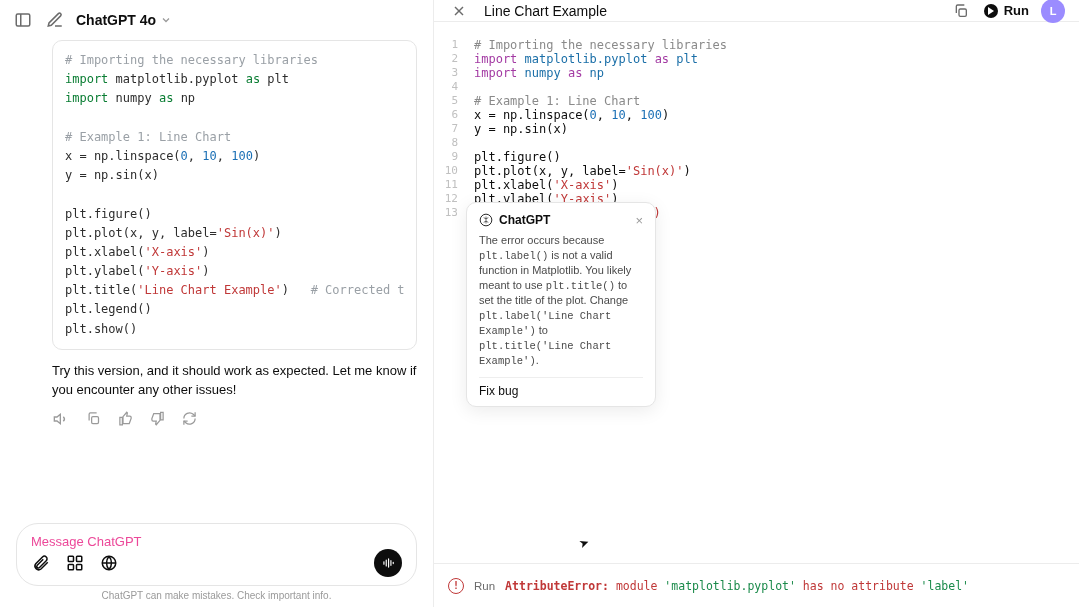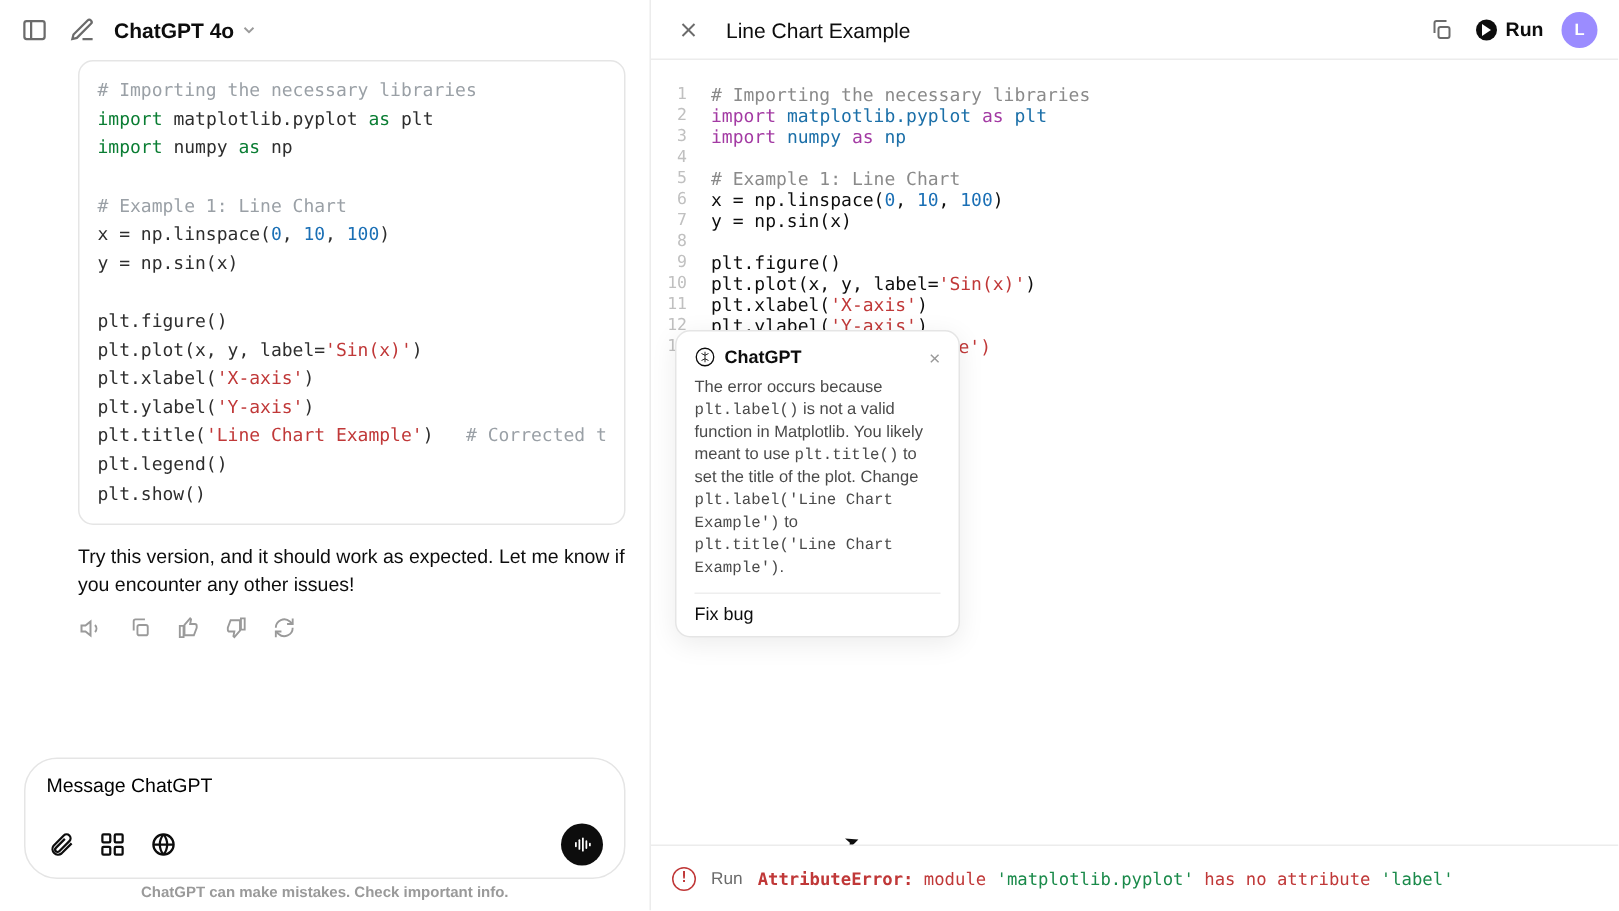--- a/index.html
+++ b/index.html
@@ -28,48 +28,48 @@
   .tok-mod { color: #2d2d2d; }
   .tok-str { color: #c03838; }
   .tok-num { color: #1a6fb5; }
 
   .msg-actions { display: flex; gap: 14px; color: #9a9a9a; margin-top: 4px; }
   .msg-actions .ic { width: 18px; height: 18px; cursor: pointer; display: inline-flex; align-items: center; justify-content: center; }
 
   
   .composer-wrap { padding: 8px 16px 4px 16px; }
   .composer { border: 1px solid #e5e5e5; border-radius: 22px; padding: 10px 14px 8px 14px; }
-  .composer-row1 { color: #000000; font-size: 13px; margin-bottom: 18px; }
+  .composer-row1 { color: #ec4899; font-size: 13px; }
   .composer-row2 { display: flex; align-items: center; gap: 14px; }
   .comp-icon { width: 20px; height: 20px; display: inline-flex; align-items: center; justify-content: center; color: #0d0d0d; cursor: pointer; }
   .comp-send { margin-left: auto; width: 28px; height: 28px; border-radius: 50%; background: #0d0d0d; display: inline-flex; align-items: center; justify-content: center; color: #fff; }
-  .disclaimer { text-align: center; font-size: 10px; color: #9a9a9a; padding: 4px 0 2px; font-weight: bold; }
-
-  
-  .rhead { height: 40px; display: flex; align-items: center; padding: 0 14px; gap: 14px; border-bottom: 1px solid #ececec; }
+  .disclaimer { text-align: center; font-size: 10px; color: #9a9a9a; padding: 4px 0 2px; }
+
+  
+  .rhead { height: 22px; display: flex; align-items: center; padding: 0 14px; gap: 14px; border-bottom: 1px solid #ececec; }
   .rtitle { font-size: 14px; font-weight: 500; }
   .rhead-right { margin-left: auto; display: flex; align-items: center; gap: 12px; }
   .run-btn { display: flex; align-items: center; gap: 6px; font-weight: 600; font-size: 13px; cursor: pointer; }
   .run-dot { width: 14px; height: 14px; border-radius: 50%; background: #0d0d0d; position: relative; }
   .run-dot::after { content: ""; position: absolute; left: 4px; top: 3px; width: 0; height: 0; border-left: 6px solid #fff; border-top: 4px solid transparent; border-bottom: 4px solid transparent; }
   .avatar { width: 24px; height: 24px; border-radius: 50%; background: #9b8cff; display: inline-flex; align-items: center; justify-content: center; color: #fff; font-size: 11px; font-weight: 600; }
 
   
   .editor-area { flex: 1; position: relative; overflow: hidden; }
   .gutter { position: absolute; left: 0; top: 16px; width: 30px; text-align: right; font-family: ui-monospace, Menlo, monospace; font-size: 11px; color: #c0c0c0; line-height: 14px; padding-right: 6px; }
   .gutter div { height: 14px; }
   .editor-code { position: absolute; left: 40px; right: 0; top: 16px; font-family: ui-monospace, SFMono-Regular, Menlo, monospace; font-size: 12px; line-height: 14px; white-space: pre; }
   .ed-comment { color: #8a8a8a; }
   .ed-kw { color: #a33aa3; }
   .ed-mod { color: #1b6fa8; }
   .ed-str { color: #c03838; }
   .ed-num { color: #1a6fb5; }
 
   
-  .popover { position: absolute; left: 16px; top: 180px; width: 190px; background: #fff; border: 1px solid #e5e5e5; border-radius: 10px; box-shadow: 0 4px 18px rgba(0,0,0,0.08); padding: 10px 12px 8px 12px; z-index: 5; }
+  .popover { position: absolute; left: 32px; top: 180px; width: 190px; background: #fff; border: 1px solid #e5e5e5; border-radius: 10px; box-shadow: 0 4px 18px rgba(0,0,0,0.08); padding: 10px 12px 8px 12px; z-index: 5; }
   .pop-head { display: flex; align-items: center; gap: 6px; margin-bottom: 6px; }
   .pop-logo { width: 14px; height: 14px; }
   .pop-title { font-size: 12px; font-weight: 600; }
   .pop-close { margin-left: auto; color: #9a9a9a; font-size: 13px; cursor: pointer; line-height: 1; }
   .pop-body { font-size: 11px; line-height: 1.35; color: #4a4a4a; }
   .pop-body code { font-family: Liberation Mono, monospace; font-size: 10.5px; }
   .pop-action { margin-top: 8px; border-top: 1px solid #eee; padding-top: 6px; font-size: 12px; cursor: pointer; }
   .cursor-ptr { position: absolute; left: 100px; top: 158px; font-size: 12px; transform: rotate(-20deg); pointer-events: none; }
 
   

